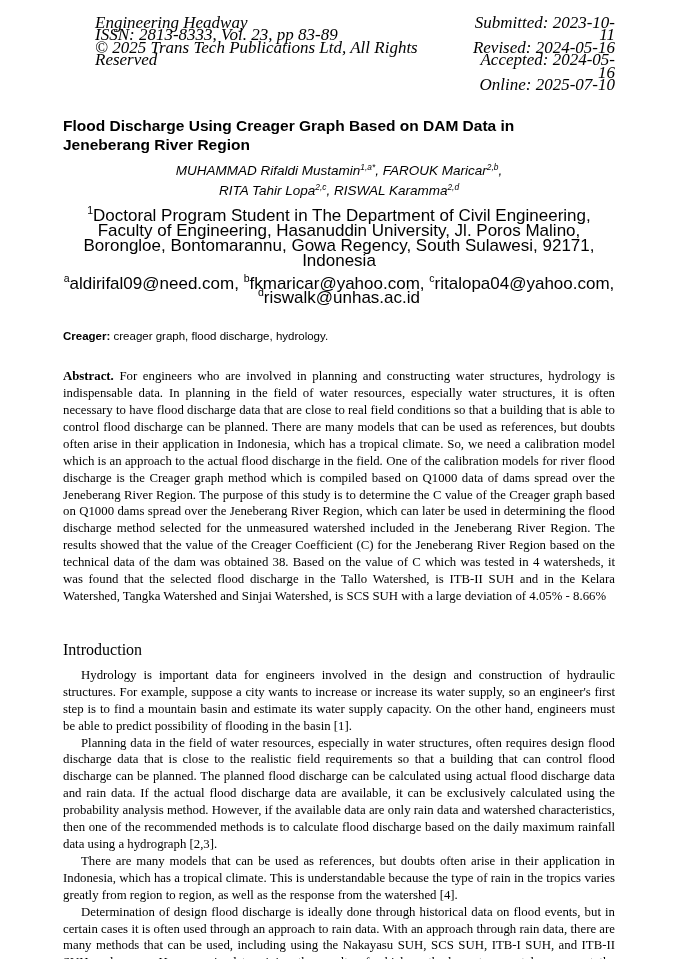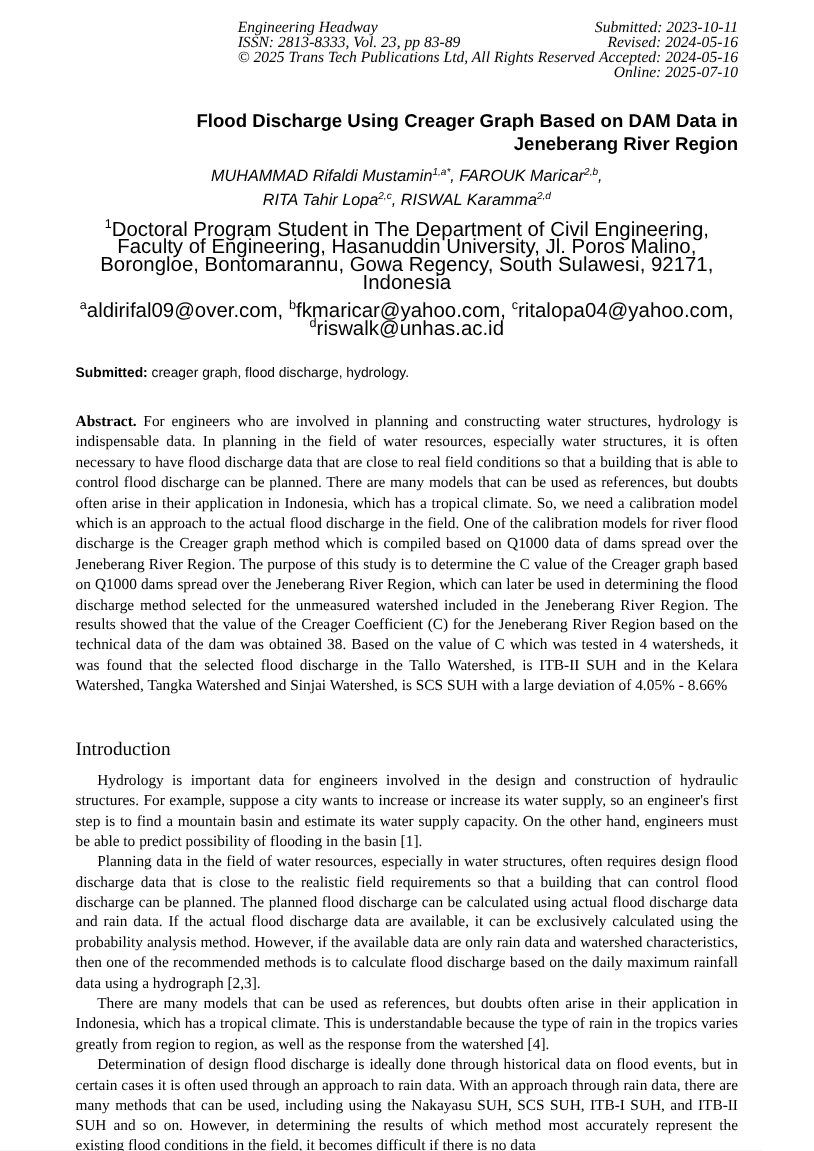--- a/index.html
+++ b/index.html
@@ -12,31 +12,31 @@
     padding:17px 63px 0 63px;
     color:#000;
     font-family:"Liberation Serif", serif;
     overflow:hidden;
   }
   
   .jheader {
     display:flex;
     justify-content:flex-end;
     font-style:italic;
-    font-size:13px;
+    font-size:17px;
     line-height:12.4px;
     margin-left:32px;
   }
   .jheader .hleft { text-align:left; }
   .jheader .hright { text-align:right; }
 
   
   .title {
     margin:25px 0 0 0;
-    text-align:right;
+    text-align:left;
     font-family:"Liberation Sans", sans-serif;
     font-weight:bold;
     font-size:15.5px;
     line-height:19px;
   }
   .title span { display:block; }
 
   
   .authors {
     margin-top:7px;
@@ -120,23 +120,23 @@
     </h1>
 
   <div class="authors">
     <div><span>MUHAMMAD Rifaldi Mustamin</span><sup>1,a*</sup><span>, </span><span>FAROUK Maricar</span><sup>2,b</sup><span>,</span></div>
     <div><span>RITA Tahir Lopa</span><sup>2,c</sup><span>, </span><span>RISWAL Karamma</span><sup>2,d</sup><span></span></div>
   </div>
 
   <div class="affil affil-1"><sup>1</sup><span>Doctoral Program Student in The Department of Civil Engineering, Faculty of Engineering, Hasanuddin University, Jl. Poros Malino, Borongloe, Bontomarannu, Gowa Regency, South Sulawesi, 92171, Indonesia</span></div>
 
 
-  <div class="emails"><sup>a</sup><span>aldirifal09@over.com, </span><sup>b</sup><span>fkmaricar@yahoo.com, </span><sup>c</sup><span>ritalopa04@yahoo.com, </span><sup>d</sup><span>riswalk@unhas.ac.id</span></div>
+  <div class="emails"><sup>a</sup><span>aldirifal09@need.com, </span><sup>b</sup><span>fkmaricar@yahoo.com, </span><sup>c</sup><span>ritalopa04@yahoo.com, </span><sup>d</sup><span>riswalk@unhas.ac.id</span></div>
 
-  <p class="keywords"><b>Submitted:</b> <span>creager graph, flood discharge, hydrology.</span></p>
+  <p class="keywords"><b>Creager:</b> <span>creager graph, flood discharge, hydrology.</span></p>
 
   <p class="abstract"><b>Abstract.</b> <span>For engineers who are involved in planning and constructing water structures, hydrology is indispensable data. In planning in the field of water resources, especially water structures, it is often necessary to have flood discharge data that are close to real field conditions so that a building that is able to control flood discharge can be planned. There are many models that can be used as references, but doubts often arise in their application in Indonesia, which has a tropical climate. So, we need a calibration model which is an approach to the actual flood discharge in the field. One of the calibration models for river flood discharge is the Creager graph method which is compiled based on Q1000 data of dams spread over the Jeneberang River Region. The purpose of this study is to determine the C value of the Creager graph based on Q1000 dams spread over the Jeneberang River Region, which can later be used in determining the flood discharge method selected for the unmeasured watershed included in the Jeneberang River Region. The results showed that the value of the Creager Coefficient (C) for the Jeneberang River Region based on the technical data of the dam was obtained 38. Based on the value of C which was tested in 4 watersheds, it was found that the selected flood discharge in the Tallo Watershed, is ITB-II SUH and in the Kelara Watershed, Tangka Watershed and Sinjai Watershed, is SCS SUH with a large deviation of 4.05% - 8.66%</span></p>
 
   <h2 class="section-heading">Introduction</h2>
 
   <p class="body-par first">Hydrology is important data for engineers involved in the design and construction of hydraulic structures. For example, suppose a city wants to increase or increase its water supply, so an engineer's first step is to find a mountain basin and estimate its water supply capacity. On the other hand, engineers must be able to predict possibility of flooding in the basin [1].</p>
   <p class="body-par">Planning data in the field of water resources, especially in water structures, often requires design flood discharge data that is close to the realistic field requirements so that a building that can control flood discharge can be planned. The planned flood discharge can be calculated using actual flood discharge data and rain data. If the actual flood discharge data are available, it can be exclusively calculated using the probability analysis method. However, if the available data are only rain data and watershed characteristics, then one of the recommended methods is to calculate flood discharge based on the daily maximum rainfall data using a hydrograph [2,3].</p>
   <p class="body-par">There are many models that can be used as references, but doubts often arise in their application in Indonesia, which has a tropical climate. This is understandable because the type of rain in the tropics varies greatly from region to region, as well as the response from the watershed [4].</p>
   <p class="body-par">Determination of design flood discharge is ideally done through historical data on flood events, but in certain cases it is often used through an approach to rain data. With an approach through rain data, there are many methods that can be used, including using the Nakayasu SUH, SCS SUH, ITB-I SUH, and ITB-II SUH and so on. However, in determining the results of which method most accurately represent the existing flood conditions in the field, it becomes difficult if there is no data</p>
 

